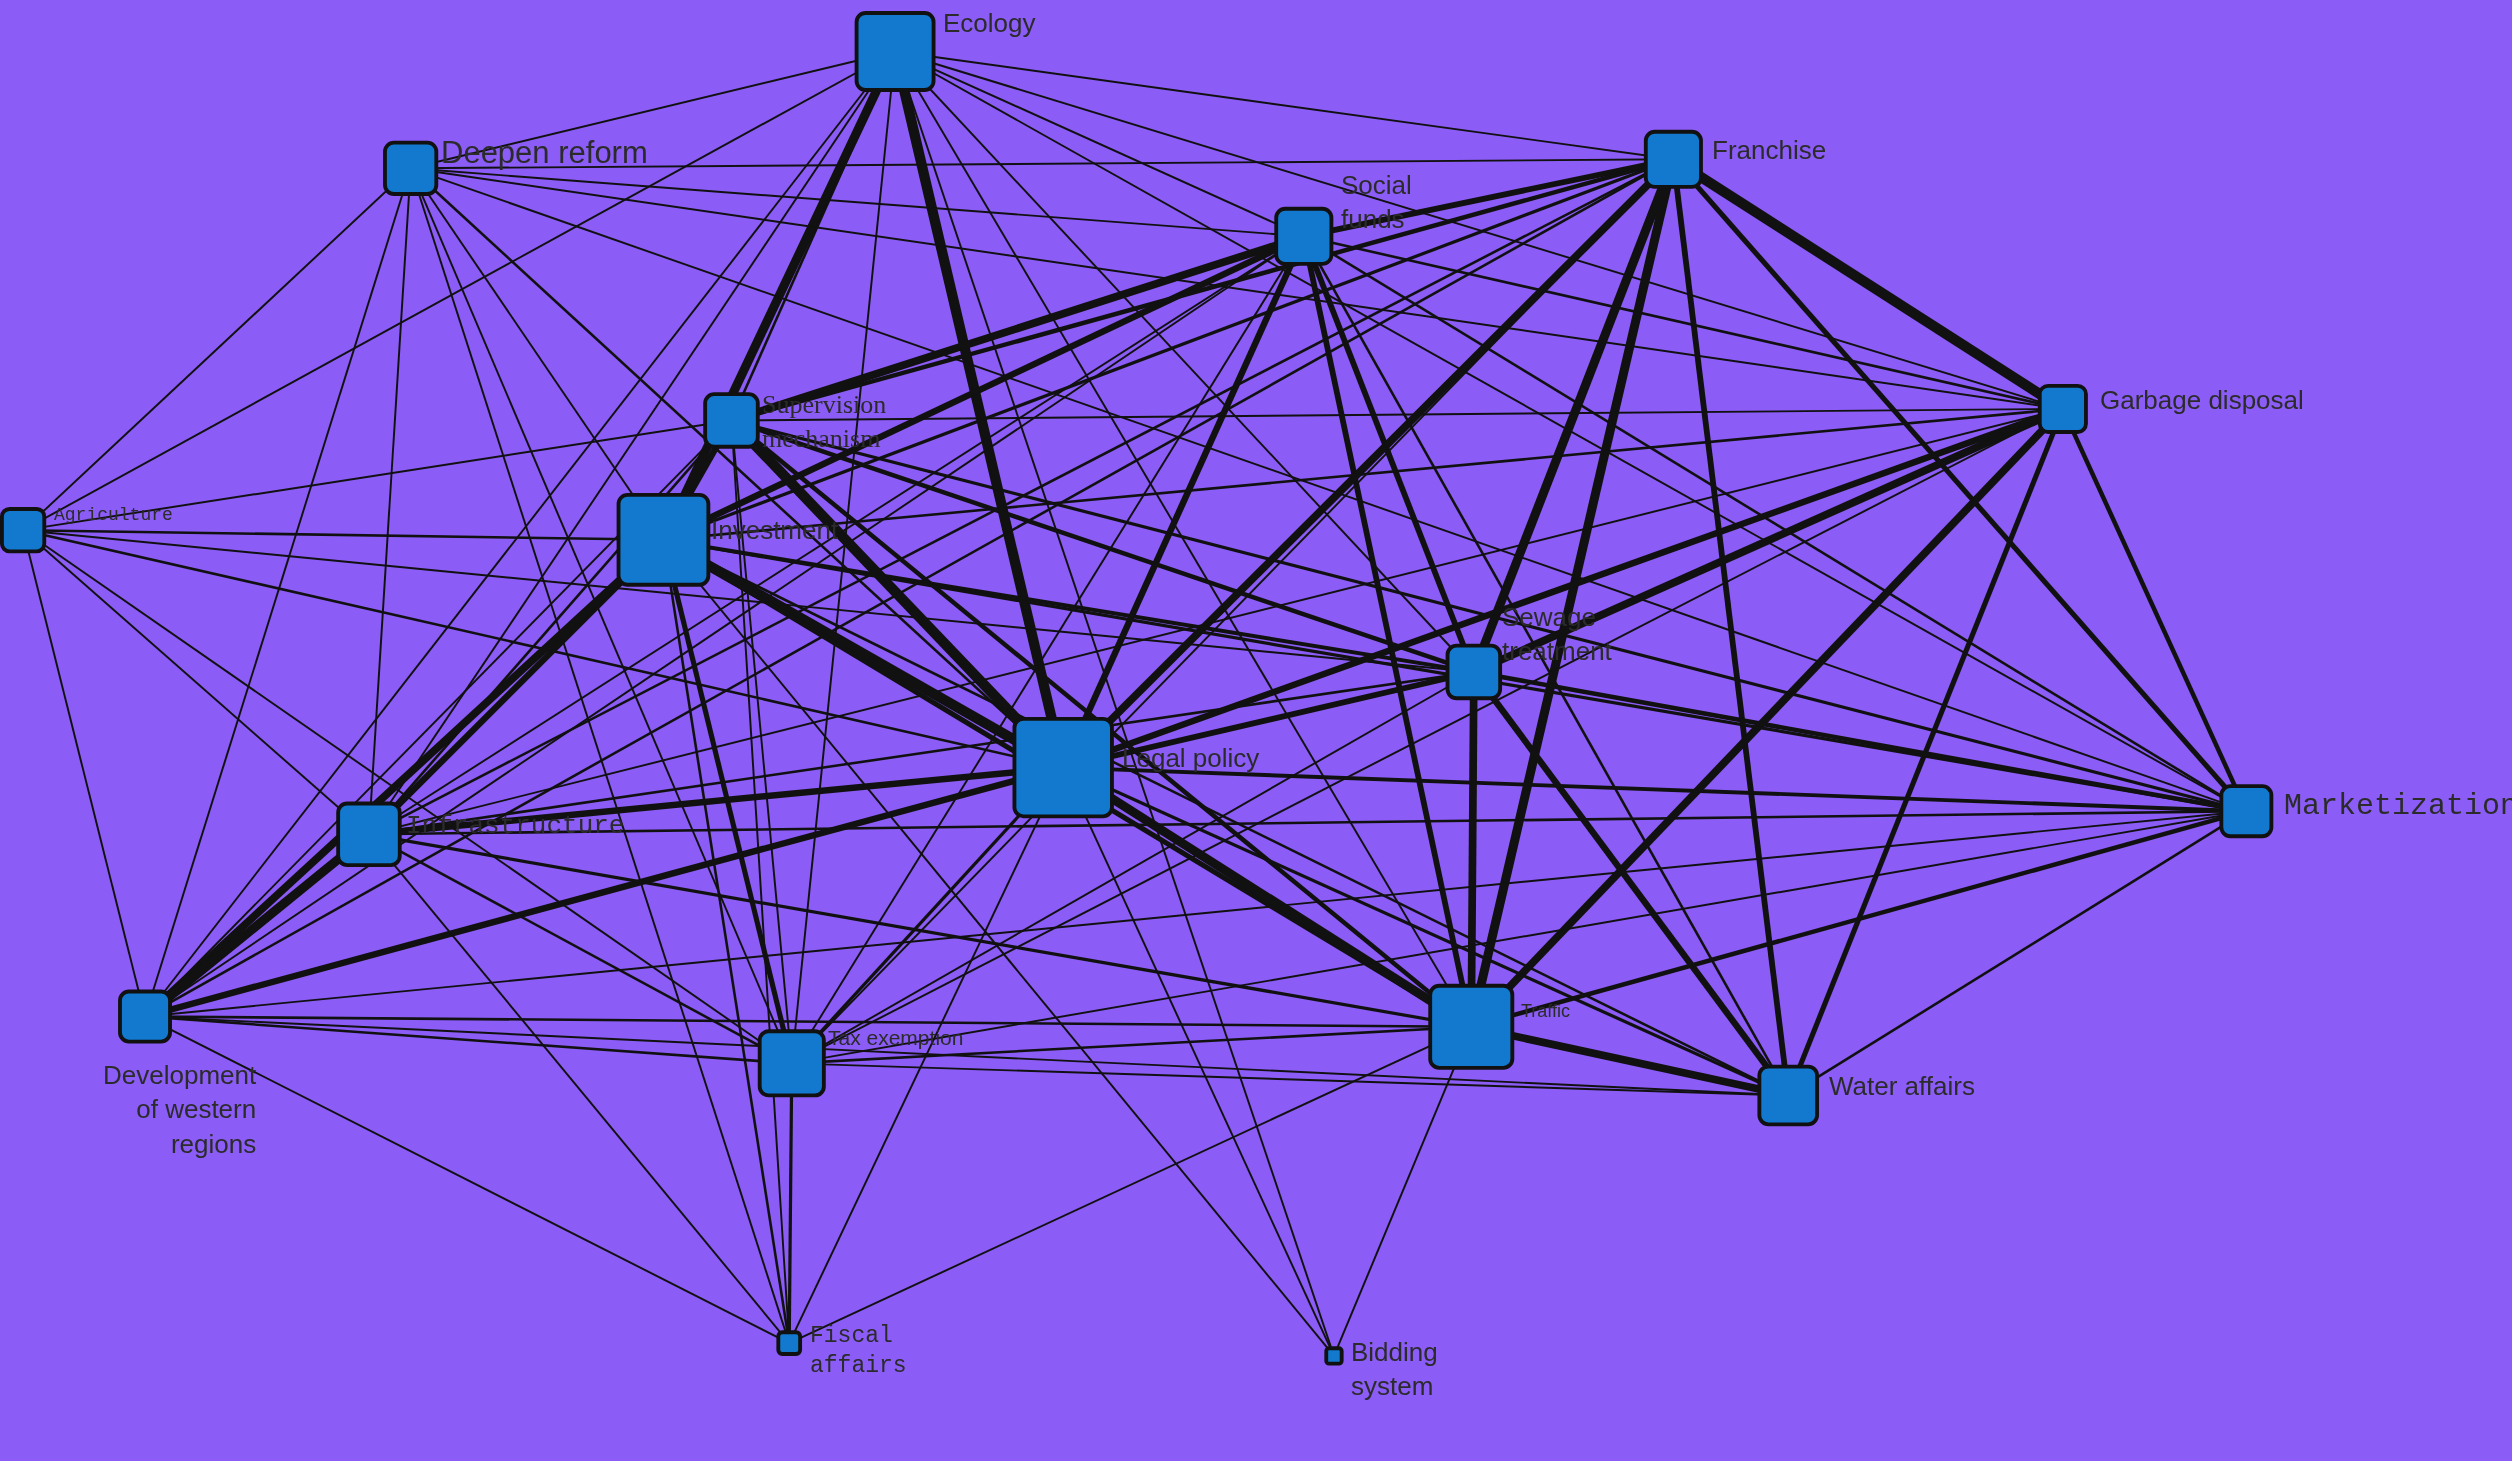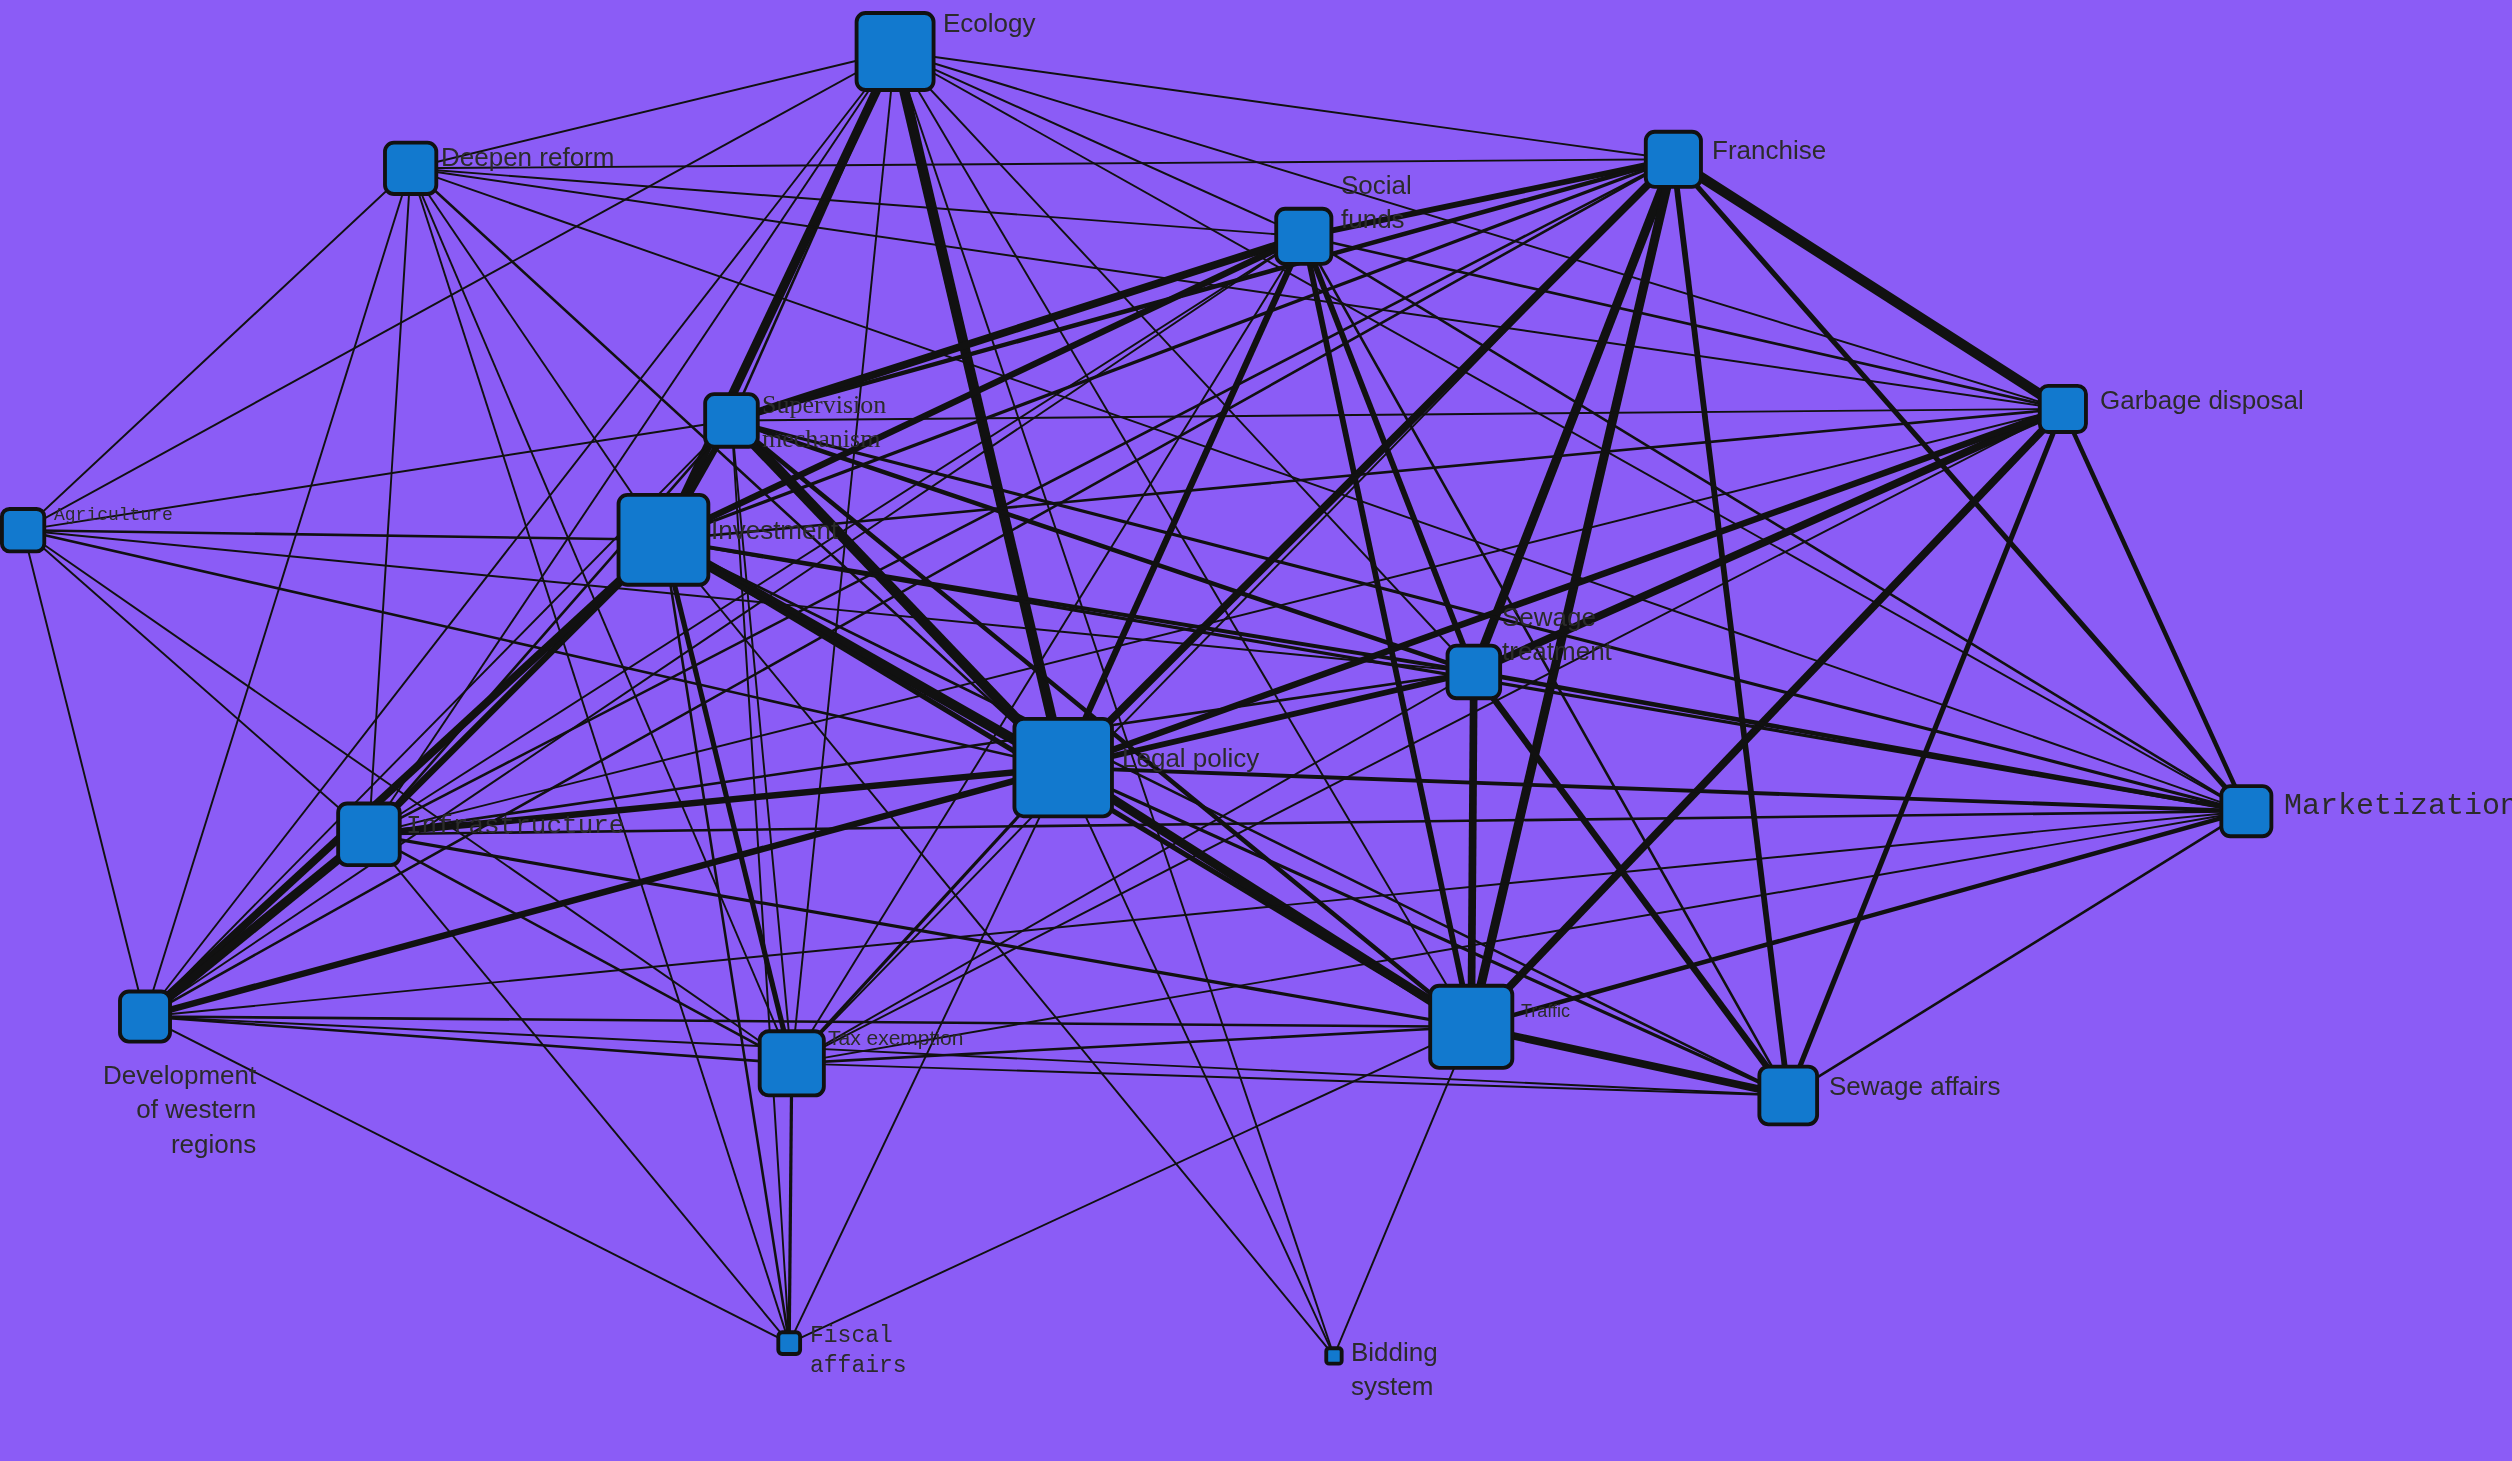--- a/index.html
+++ b/index.html
@@ -152,39 +152,39 @@
         <rect x="187" y="1545" width="78" height="78" rx="14" ry="14" class="node-rect" fill="#1279CE" stroke="#111111" stroke-width="4.68"></rect>
         <rect x="1184" y="1607" width="100" height="100" rx="14" ry="14" class="node-rect" fill="#1279CE" stroke="#111111" stroke-width="6"></rect>
         <rect x="2229" y="1536" width="128" height="128" rx="14" ry="14" class="node-rect" fill="#1279CE" stroke="#111111" stroke-width="7.68"></rect>
         <rect x="2742" y="1662" width="90" height="90" rx="14" ry="14" class="node-rect" fill="#1279CE" stroke="#111111" stroke-width="5.3999999999999995"></rect>
         <rect x="1213" y="2076" width="34" height="34" rx="6.12" ry="6.12" class="node-rect" fill="#1279CE" stroke="#111111" stroke-width="4"></rect>
         <rect x="2067" y="2101" width="24" height="24" rx="4.32" ry="4.32" class="node-rect" fill="#1279CE" stroke="#111111" stroke-width="4"></rect>
       </g>
   </svg>
   <div id="labels-layer">
       <div class="nlabel f-sans" style="left: 943px; top: 6.4px; font-size: 26px; color: rgb(43, 43, 43);">Ecology</div>
-      <div class="nlabel f-sans" style="left: 441px; top: 140px; font-size: 26px; color: rgb(43, 43, 43);">Deepen reform</div>
+      <div class="nlabel f-sans" style="left: 441px; top: 133px; font-size: 31px; color: rgb(43, 43, 43);">Deepen reform</div>
       <div class="nlabel f-sans" style="left: 1341px; top: 168px; font-size: 26px; color: rgb(43, 43, 43);">Social
 funds</div>
       <div class="nlabel f-sans" style="left: 1712px; top: 133px; font-size: 26px; color: rgb(43, 43, 43);">Franchise</div>
       <div class="nlabel f-sans" style="left: 2100px; top: 383px; font-size: 26px; color: rgb(43, 43, 43);">Garbage disposal</div>
       <div class="nlabel f-mono" style="left: 762px; top: 388px; font-size: 26px; color: rgb(43, 43, 43); font-family: Liberation Serif, serif;">Supervision
 mechanism</div>
       <div class="nlabel f-sans" style="left: 54px; top: 504px; font-size: 18px; color: rgb(43, 43, 43); font-family: Liberation Mono, monospace;">Agriculture</div>
       <div class="nlabel f-sans" style="left: 711px; top: 513px; font-size: 26px; color: rgb(43, 43, 43);">Investment</div>
       <div class="nlabel f-sans" style="left: 1502px; top: 600px; font-size: 26px; color: rgb(43, 43, 43);">Sewage
 treatment</div>
       <div class="nlabel f-sans" style="left: 1122px; top: 741px; font-size: 26px; color: rgb(43, 43, 43);">Legal policy</div>
       <div class="nlabel f-mono" style="left: 406px; top: 809px; font-size: 26px; color: rgb(43, 43, 43);">Infrastructure</div>
       <div class="nlabel f-mono" style="left: 2284px; top: 787px; font-size: 30px; color: rgb(43, 43, 43);">Marketization</div>
       <div class="nlabel f-sans" style="left: 103px; top: 1058px; font-size: 26px; color: rgb(43, 43, 43); text-align: right;">Development
 of western
 regions</div>
       <div class="nlabel f-sans" style="left: 828px; top: 1024px; font-size: 21px; color: rgb(43, 43, 43);">Tax exemption</div>
       <div class="nlabel f-sans" style="left: 1521px; top: 1000px; font-size: 18px; color: rgb(43, 43, 43);">Traffic</div>
-      <div class="nlabel f-sans" style="left: 1829px; top: 1069px; font-size: 26px; color: rgb(43, 43, 43);">Sewage affairs</div>
+      <div class="nlabel f-sans" style="left: 1829px; top: 1069px; font-size: 26px; color: rgb(43, 43, 43);">Water affairs</div>
       <div class="nlabel f-mono" style="left: 810px; top: 1321px; font-size: 23px; color: rgb(43, 43, 43);">Fiscal
 affairs</div>
       <div class="nlabel f-sans" style="left: 1351px; top: 1335px; font-size: 26px; color: rgb(43, 43, 43);">Bidding
 system</div>
     </div>
 </div>
 
 
 </body></html>

